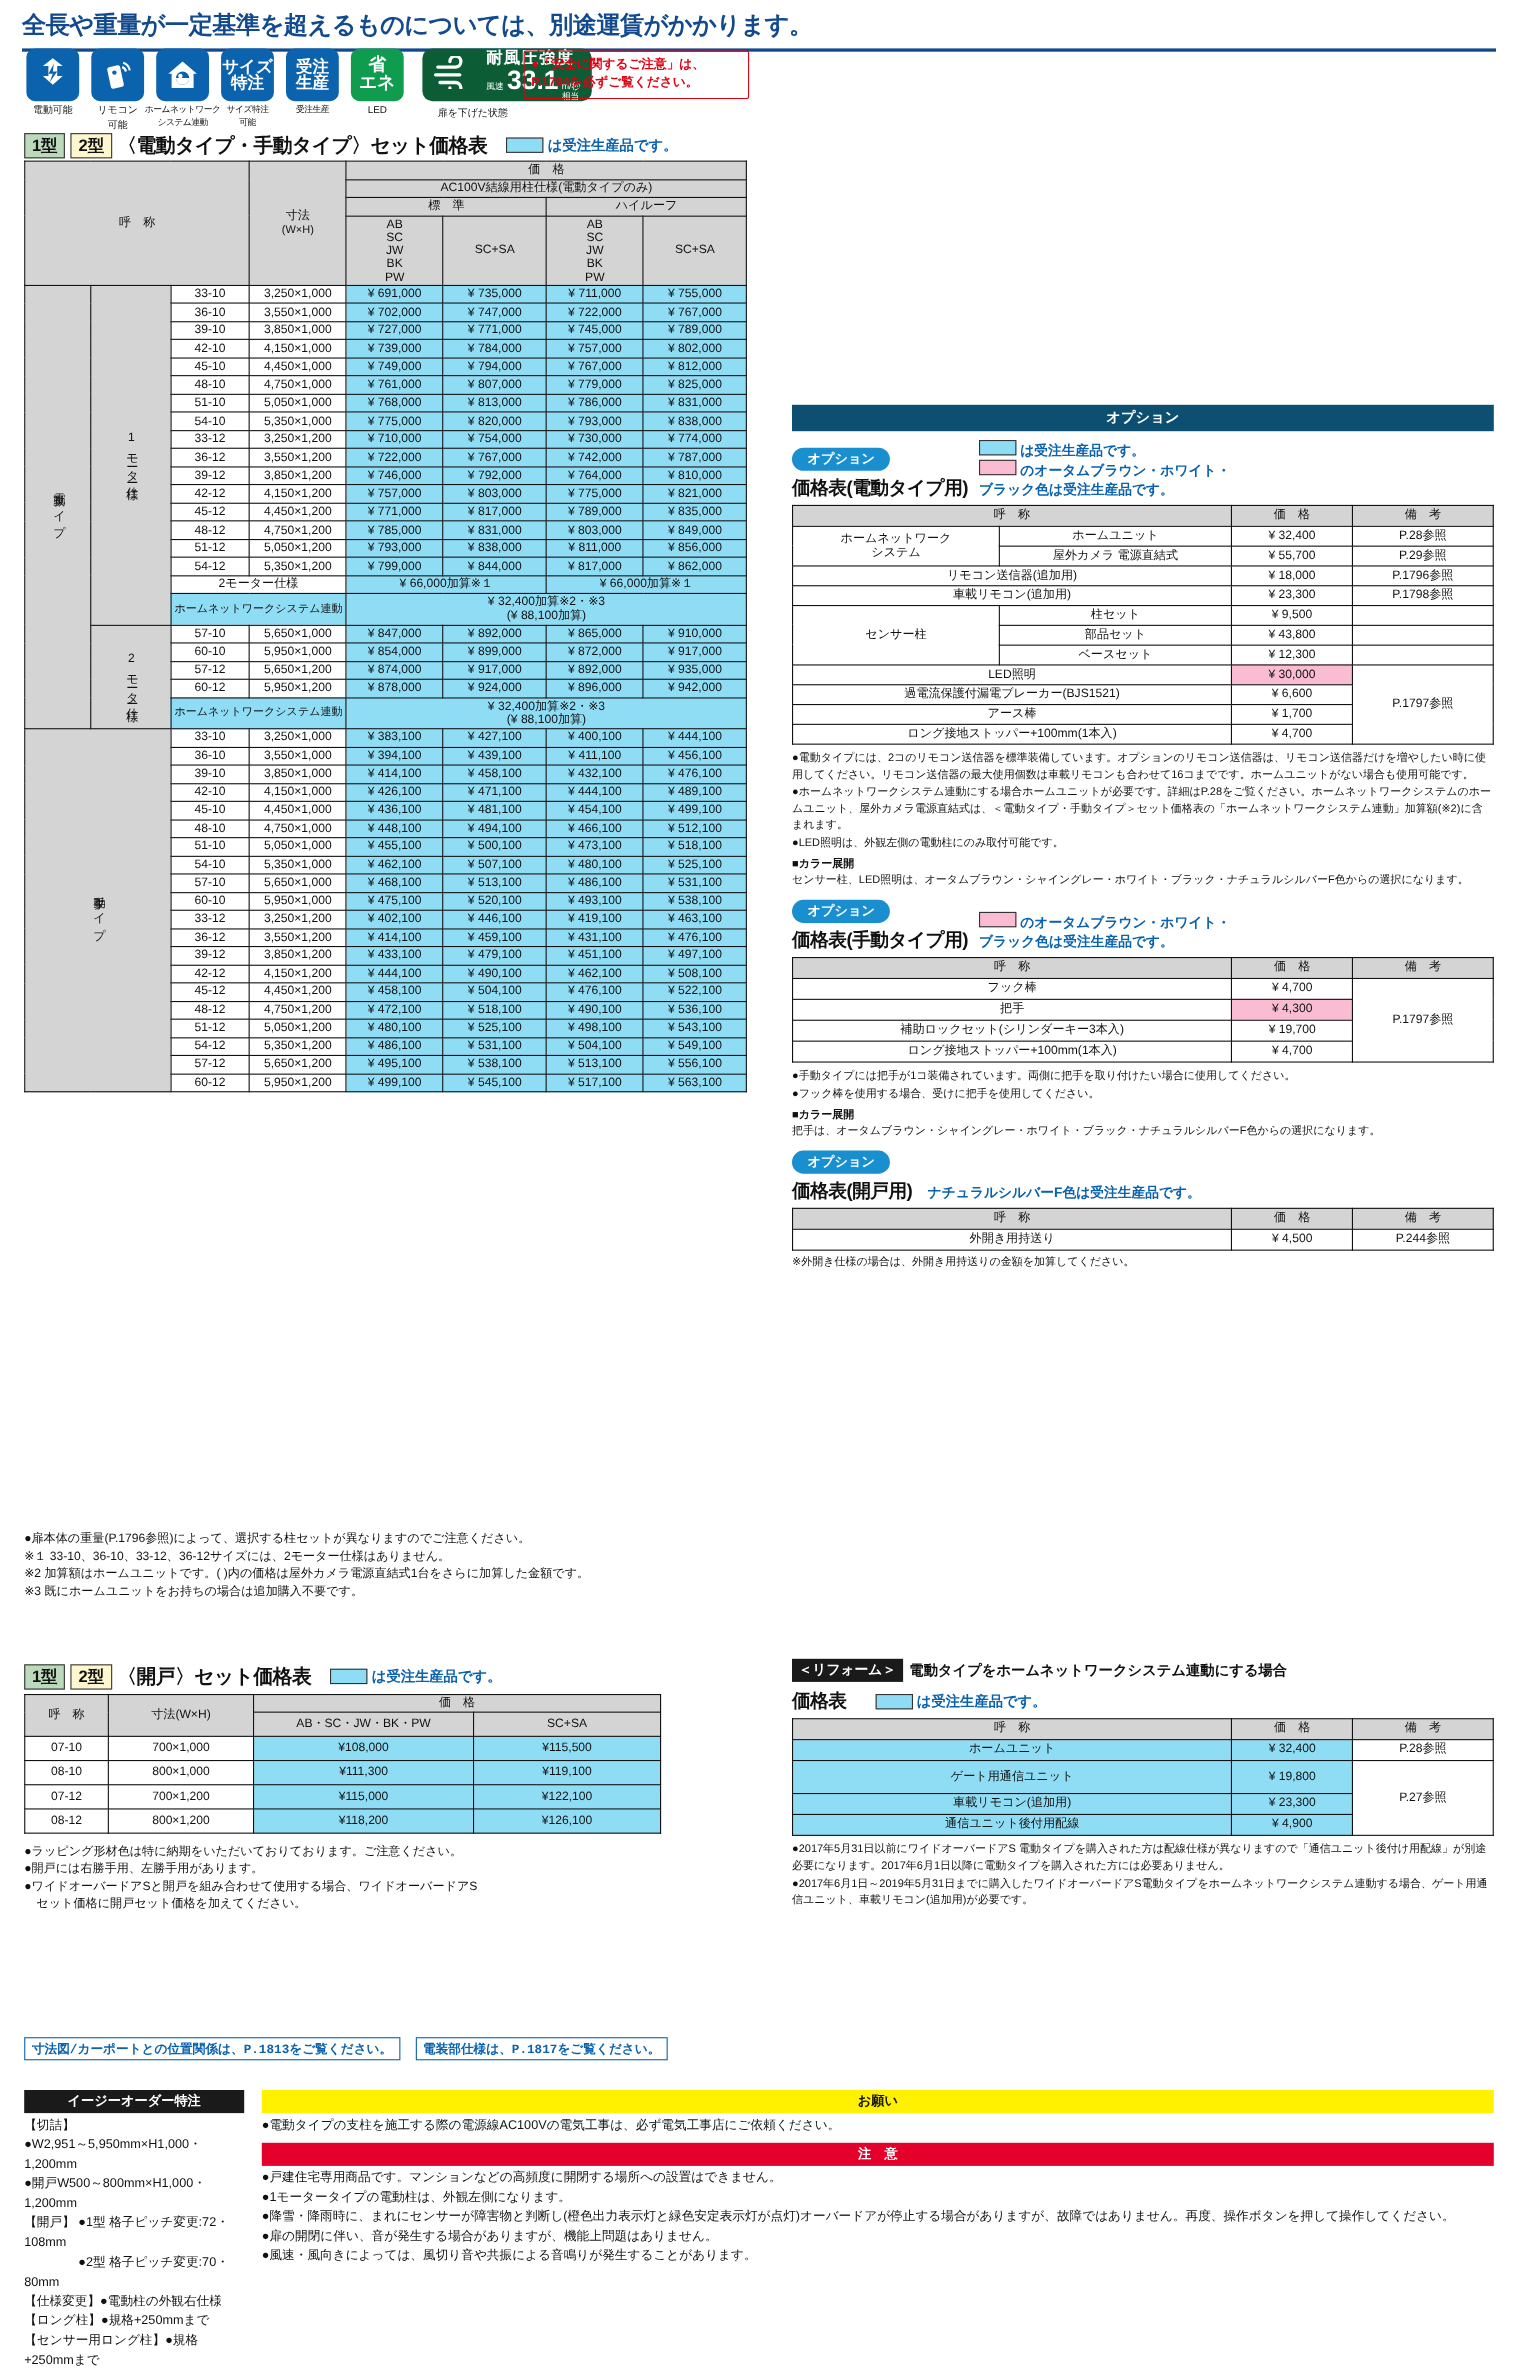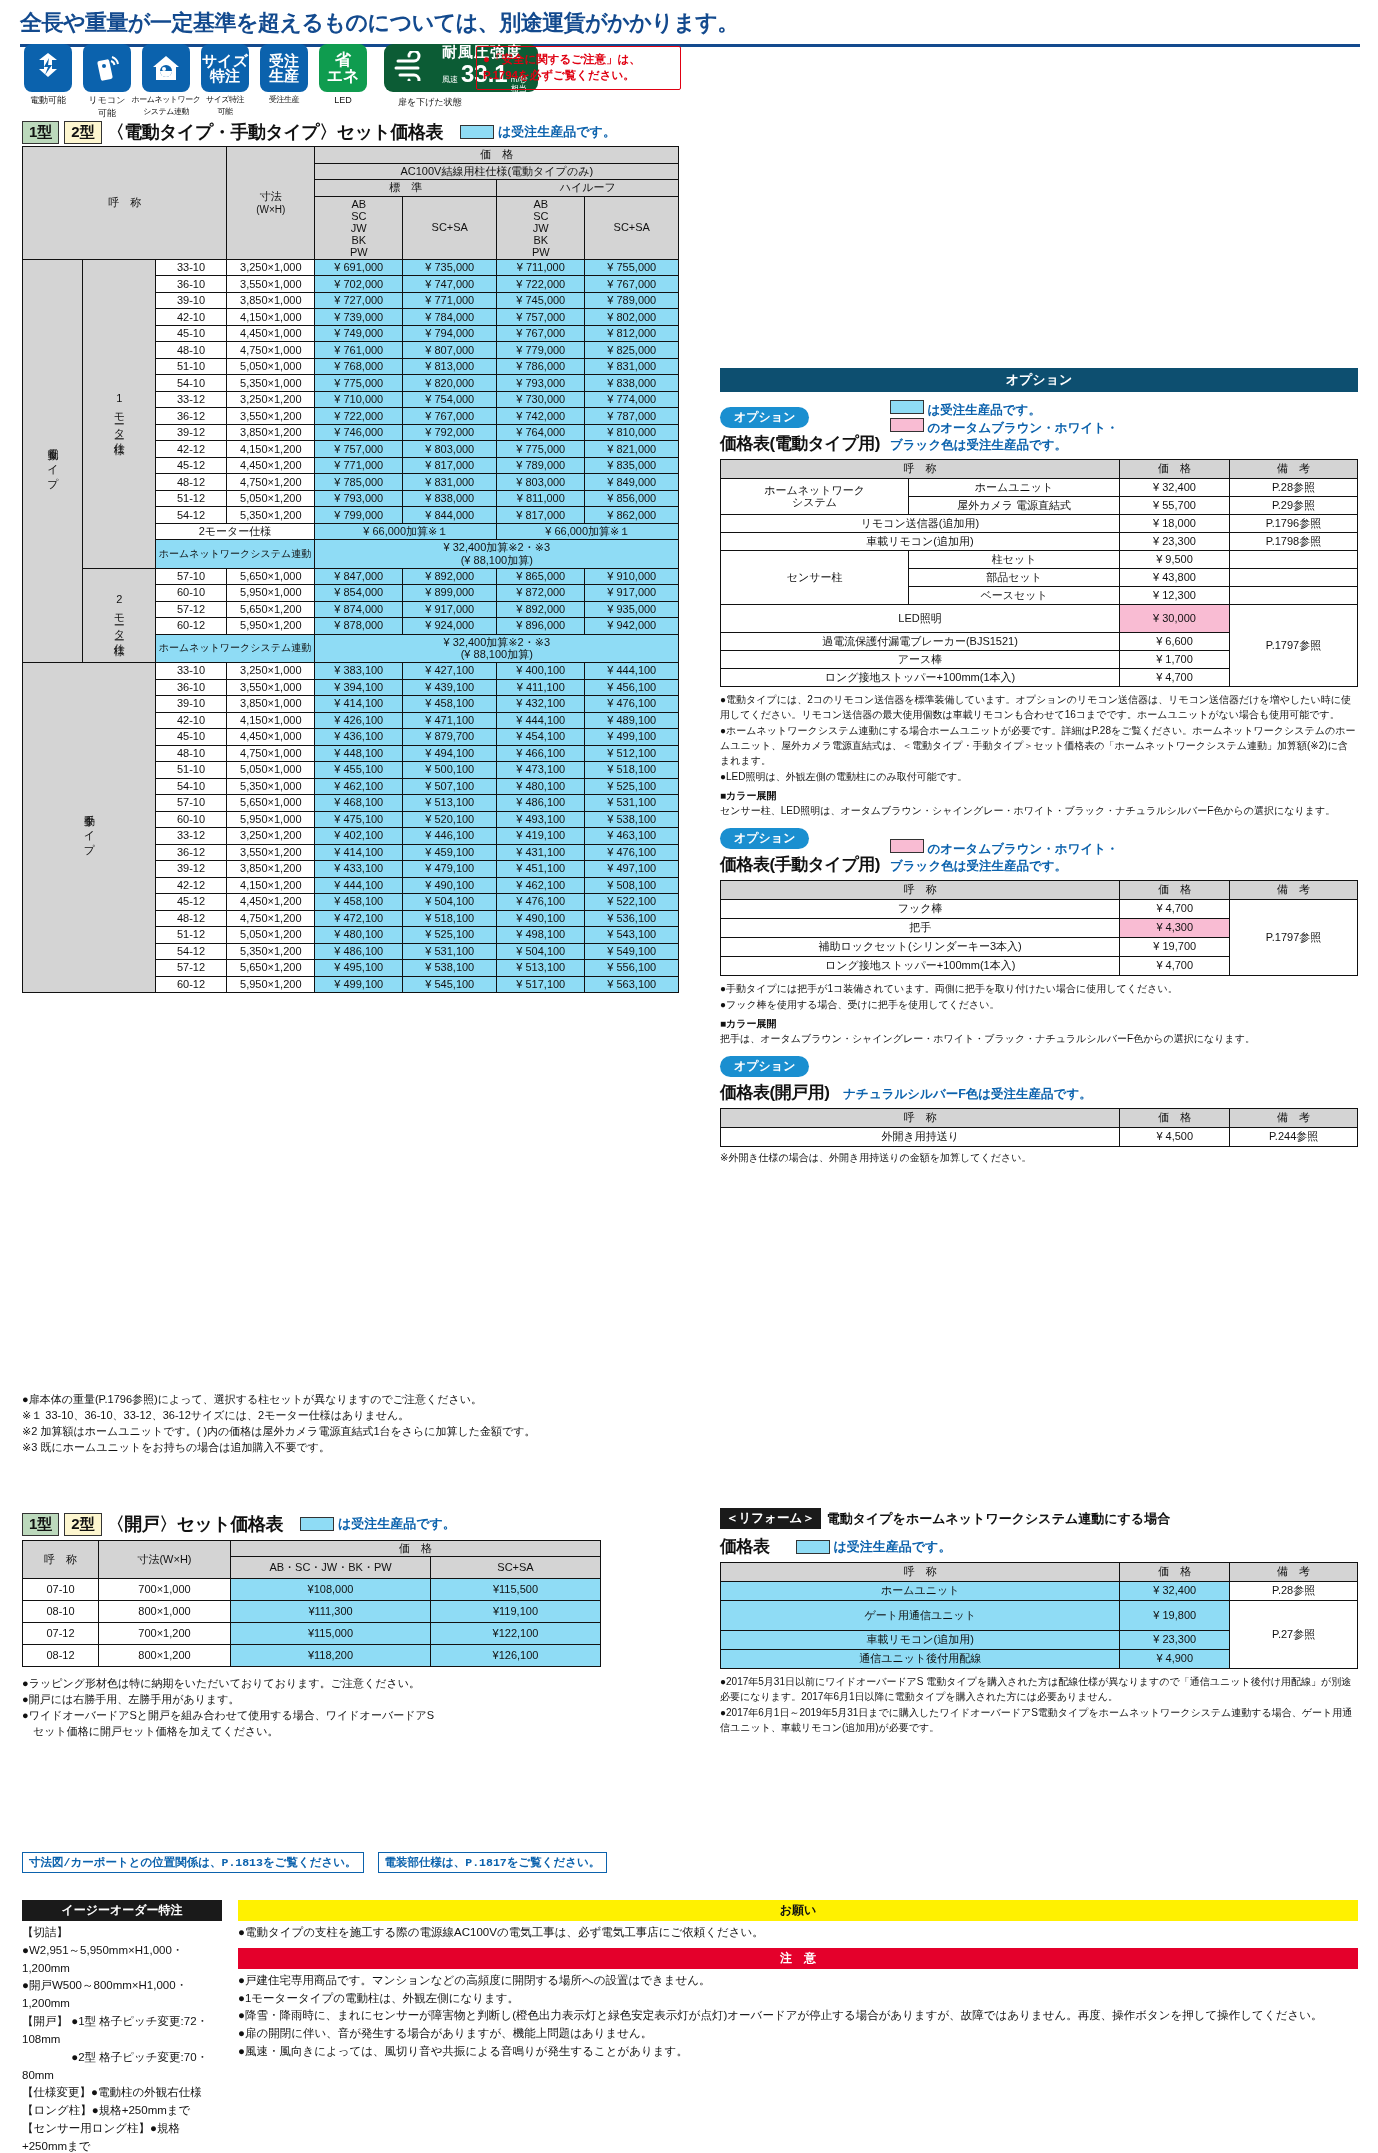--- a/index.html
+++ b/index.html
@@ -450,21 +450,21 @@
           <td class="nm">4,150×1,000</td>
           <td class="cyan price">¥ 426,100</td>
           <td class="cyan price">¥ 471,100</td>
           <td class="cyan price">¥ 444,100</td>
           <td class="cyan price">¥ 489,100</td>
         </tr>
         <tr>
           <td class="nm">45-10</td>
           <td class="nm">4,450×1,000</td>
           <td class="cyan price">¥ 436,100</td>
-          <td class="cyan price">¥ 879,700</td>
+          <td class="cyan price">¥ 481,100</td>
           <td class="cyan price">¥ 454,100</td>
           <td class="cyan price">¥ 499,100</td>
         </tr>
         <tr>
           <td class="nm">48-10</td>
           <td class="nm">4,750×1,000</td>
           <td class="cyan price">¥ 448,100</td>
           <td class="cyan price">¥ 494,100</td>
           <td class="cyan price">¥ 466,100</td>
           <td class="cyan price">¥ 512,100</td>
@@ -711,21 +711,21 @@
             <td class="price" style="height: 18px;">¥ 43,800</td>
             <td style="height: 18px;"></td>
           </tr>
           <tr>
             <td style="height: 18px;">ベースセット</td>
             <td class="price" style="height: 18px;">¥ 12,300</td>
             <td style="height: 18px;"></td>
           </tr>
           <tr>
             <td colspan="2" style="height: 18px;">LED照明</td>
-            <td class="pinkc price" style="height: 28px;">¥ 30,000</td>
+            <td class="pinkc price" style="height: 18px;">¥ 30,000</td>
             <td rowspan="4" style="height: 18px;">P.1797参照</td>
           </tr>
           <tr>
             <td colspan="2" style="height: 18px;">過電流保護付漏電ブレーカー(BJS1521)</td>
             <td class="price" style="height: 18px;">¥  6,600</td>
           </tr>
           <tr>
             <td colspan="2" style="height: 18px;">アース棒</td>
             <td class="price" style="height: 18px;">¥  1,700</td>
           </tr>

